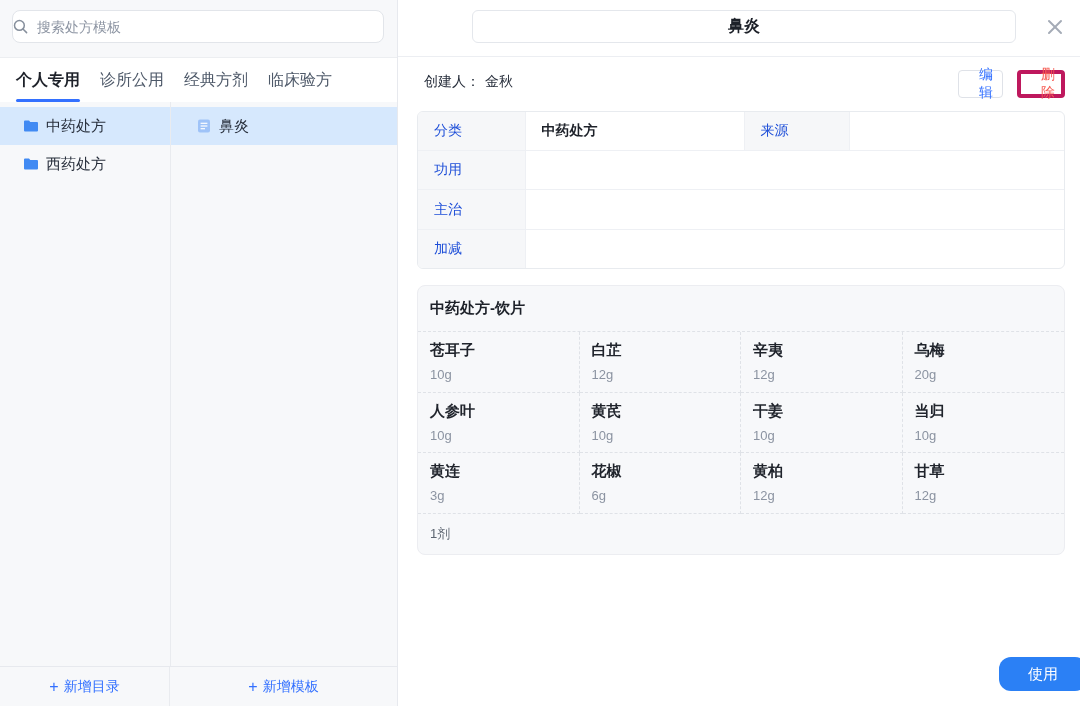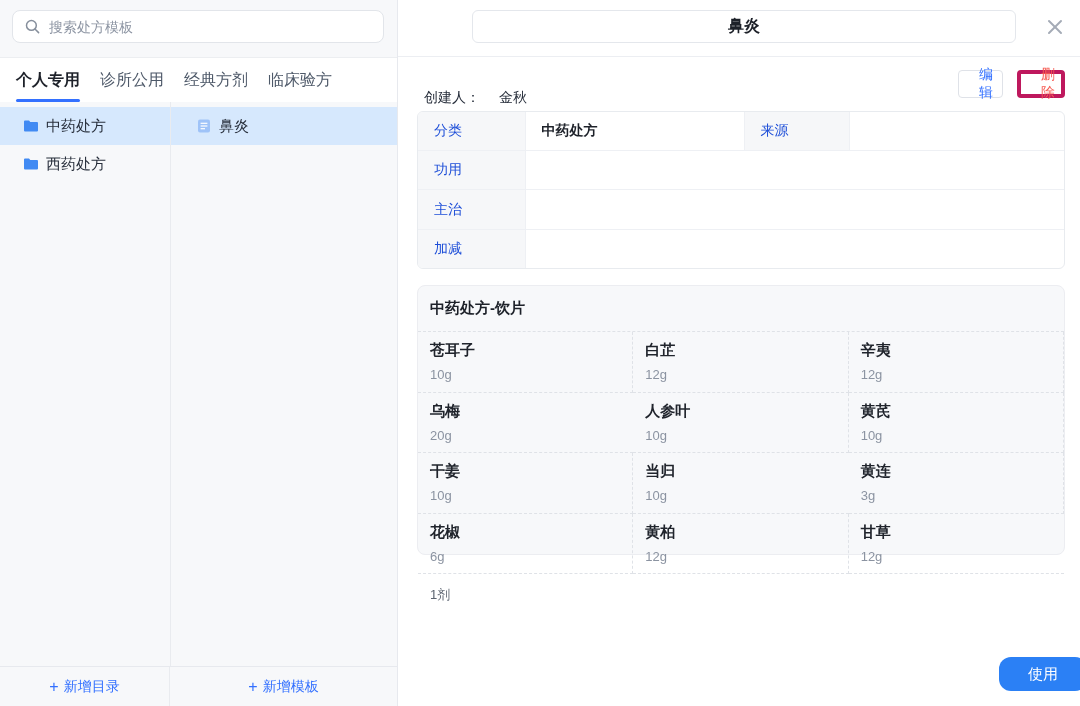--- a/index.html
+++ b/index.html
@@ -1,21 +1,21 @@
 <!DOCTYPE html>
 <html><head>
 <meta charset="utf-8">
 <style>
   * { margin:0; padding:0; box-sizing:border-box; }
   body { width:1080px; height:706px; overflow:hidden; }
   #app { position:relative; width:1080px; height:706px; background:#fff; font-family:"Liberation Sans",sans-serif; color:#1d2129; }
 
   
   .sidebar { position:absolute; left:0; top:0; width:398px; height:706px; background:#f7f8fa; border-right:1px solid #e7e9ee; }
-  .search-wrap { position:absolute; left:12px; top:10px; width:372px; height:33px; background:#fff; border:1px solid #e2e5ea; border-radius:8px; display:flex; align-items:center; padding:0 12px; gap:9px; }
+  .search-wrap { position:absolute; left:12px; top:10px; width:372px; height:33px; background:#fff; border:1px solid #e2e5ea; border-radius:8px; display:flex; align-items:center; padding:0 0; gap:9px; }
   .search-wrap input { border:none; outline:none; flex:1; font-size:14px; color:#1d2129; background:transparent; font-family:inherit; }
   .search-wrap input::placeholder { color:#8d95a3; }
   .tabbar { position:absolute; left:0; top:57px; width:397px; height:45px; background:#fff; border-top:1px solid #eceef1; display:flex; gap:20px; padding-left:16px; font-size:16px; color:#4e5969; }
   .tab { height:100%; display:flex; align-items:center; position:relative; }
   .tab.active { color:#1d2129; font-weight:bold; }
   .tab.active::after { content:''; position:absolute; left:0; right:0; bottom:0; height:3px; border-radius:2px; background:#3370ff; }
   .listarea { position:absolute; left:0; top:102px; width:397px; bottom:40px; }
   .listarea .vdiv { position:absolute; left:170px; top:0; bottom:0; width:1px; background:#e9ebef; }
   .col-left { position:absolute; left:0; top:5px; width:170px; }
   .col-right { position:absolute; left:171px; top:5px; width:226px; }
@@ -29,38 +29,38 @@
   .sf-half { display:flex; align-items:center; justify-content:center; gap:5px; font-size:14px; color:#3370ff; cursor:pointer; }
   .sf-half.first { width:170px; border-right:1px solid #e9ebef; }
   .sf-half.second { flex:1; }
   .plus { font-size:16px; line-height:1; }
 
   
   .panel { position:absolute; left:398px; top:0; width:682px; height:706px; background:#fff; }
   .title-box { position:absolute; left:74px; top:10px; width:544px; height:33px; border:1px solid #e4e7ec; border-radius:6px; background:#fff; display:flex; align-items:center; justify-content:center; font-size:16px; font-weight:bold; color:#1d2129; }
   .close-btn { position:absolute; left:648px; top:18px; width:18px; height:18px; cursor:pointer; }
   .header-divider { position:absolute; left:0; top:56px; width:682px; height:1px; background:#eceef2; }
-  .meta { position:absolute; left:26px; top:84px; height:28px; display:flex; align-items:center; font-size:14px; color:#272e3b; gap:19px; }
+  .meta { position:absolute; left:26px; top:68px; height:28px; display:flex; align-items:center; font-size:14px; color:#272e3b; gap:5px; }
   .panel-btn { position:absolute; top:70px; height:28px; border-radius:4px; background:#fff; display:flex; align-items:center; justify-content:center; font-size:14px; cursor:pointer;padding-left:20px; }
   .btn-edit { left:560px; width:45px; border:1px solid #dfe2e8; color:#3370ff; }
   .btn-delete { left:619px; width:48px; border:4px solid #be185d; color:#f65b52; }
 
   
   .info-table { position:absolute; left:19px; top:111px; width:648px; height:158px; border:1px solid #e8ebef; border-radius:6px; overflow:hidden; background:#fff; }
   .info-table table { width:100%; height:100%; border-collapse:collapse; table-layout:fixed; }
   .info-table td { border-right:1px solid #eef0f4; border-bottom:1px solid #eef0f4; font-size:14px; padding-left:16px; }
   .info-table td:last-child { border-right:none; }
   .info-table tr:last-child td { border-bottom:none; }
   .info-table td.lab { background:#f6f7f9; color:#1d4ed8; }
   .info-table td.val { color:#1d2129; font-weight:bold; }
 
   
   .card { position:absolute; left:19px; top:285px; width:648px; height:270px; background:#f7f8fa; border:1px solid #ecedf1; border-radius:8px; }
   .card-title { height:45px; display:flex; align-items:center; padding-left:12px; font-size:15px; font-weight:bold; color:#1d2129; }
-  .herb-grid { display:grid; grid-template-columns:repeat(3,1fr); border-top:1px dashed #dfe2e7; }
+  .herb-grid { display:grid; grid-template-columns:repeat(4,1fr); border-top:1px dashed #dfe2e7; }
   .cell { height:60.6px; border-bottom:1px dashed #dfe2e7; padding:9px 0 0 12px; }
   .cell:not(:nth-child(4n)) { border-right:1px dashed #dfe2e7; }
   .hname { font-size:15px; font-weight:bold; color:#20242c; }
   .hdose { font-size:13px; color:#8b93a1; margin-top:7px; }
   .card-footer { height:41px; display:flex; align-items:center; padding-left:12px; font-size:13px; color:#5c6470; }
 
   .use-btn { position:absolute; left:601px; top:657px; width:88px; height:34px; background:#2b80f5; border-radius:12px; color:#fff; font-size:15px; display:flex; align-items:center; justify-content:center; cursor:pointer; }
 </style>
 </head>
 <body>

